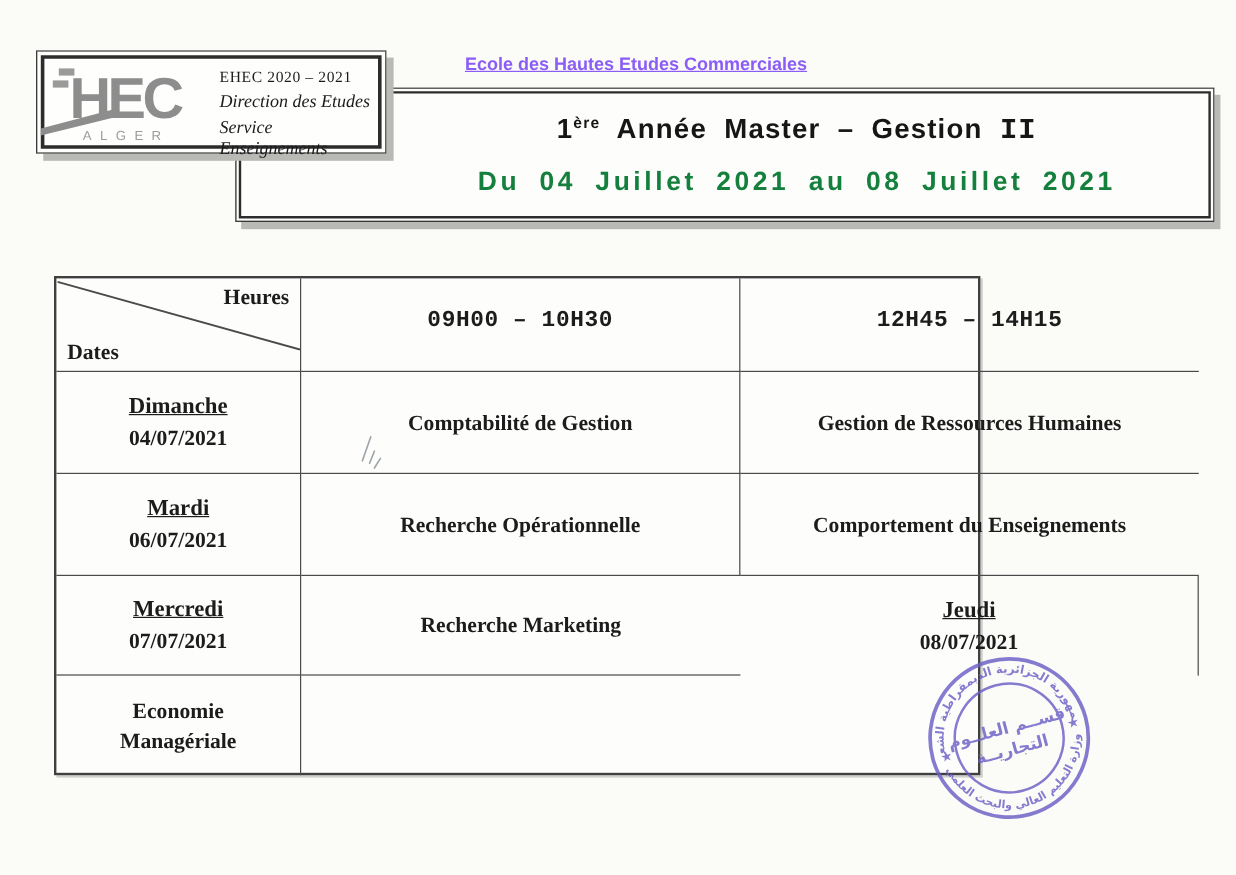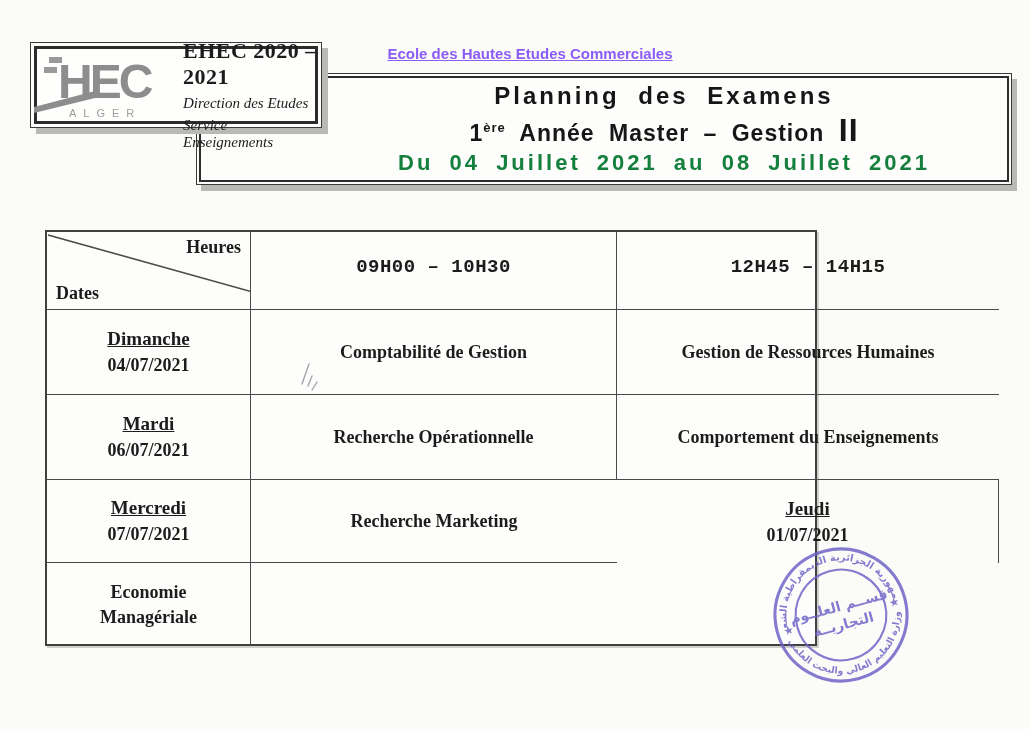--- a/index.html
+++ b/index.html
@@ -18,21 +18,21 @@
     width: 292px; height: 86px;
     background: #fefefd;
     border: 1px solid #3a3a3a;
     box-shadow: inset 0 0 0 3px #fefefd, inset 0 0 0 6px #2c2c2c,
                 6px 6px 0 #b9b9b5;
     z-index: 3;
     display: flex; align-items: center;
   }
   .logo-art { width: 152px; height: 78px; flex: 0 0 auto; }
   .logo-text-col { padding: 4px 2px 4px 0; display: flex; flex-direction: column; gap: 5px; }
-  .lb-line1 { font-weight: bold; font-size: 22px; letter-spacing: .5px; margin-top: 19px; }
+  .lb-line1 { font-weight: normal; font-size: 13px; letter-spacing: .5px; margin-top: 19px; }
   .lb-line2, .lb-line3 { font-style: italic; font-size: 15px; }
 
   
   .school-heading {
     position: absolute; left: 330px; top: 45px; width: 400px;
     text-align: center;
     font-family: "Liberation Sans", sans-serif;
     font-weight: bold; font-size: 15px;
     text-decoration: underline;
     color: #8b5cf6;
@@ -55,21 +55,21 @@
     font-family: "Liberation Sans", sans-serif;
     font-weight: bold; font-size: 24px;
     letter-spacing: 3px; word-spacing: 9px; color: #161616;
   }
   .title-line2 {
     font-family: "Liberation Sans", sans-serif;
     font-weight: bold; font-size: 23px;
     letter-spacing: 1px; word-spacing: 7px; color: #161616;
   }
   .title-line2 sup { font-size: 13px; }
-  .title-line2 .roman { font-family: Liberation Sans, sans-serif; font-size: 32px; }
+  .title-line2 .roman { font-family: Liberation Mono, monospace; font-size: 24px; }
   .title-line3 {
     font-family: "Liberation Sans", sans-serif;
     font-weight: bold; font-size: 22px;
     letter-spacing: 3px; word-spacing: 7px; color: #15803d;
   }
 
   
   .timetable {
     position: absolute; left: 45px; top: 230px;
     width: 772px; height: 416px;
@@ -139,21 +139,20 @@
   <div class="logo-text-col">
     <div class="lb-line1">EHEC 2020 – 2021</div>
     <div class="lb-line2">Direction des Etudes</div>
     <div class="lb-line3">Service  Enseignements</div>
   </div>
 </div>
 
 <div class="school-heading">Ecole des Hautes Etudes Commerciales</div>
 
 <div class="title-box">
-  <div class="title-line1">Planning des Examens</div>
   <div class="title-line2"><span>1</span><sup>ère</sup><span> Année Master – Gestion </span><span class="roman">II</span></div>
   <div class="title-line3">Du 04 Juillet 2021 au 08 Juillet 2021</div>
 </div>
 
 <div class="timetable">
 
   <div class="cell corner-cell">
     <svg viewBox="0 0 204 78" preserveAspectRatio="none">
       <line x1="1" y1="3" x2="204" y2="60" stroke="#4a4a4a" stroke-width="1.6"></line>
     </svg>
@@ -178,21 +177,21 @@
   <div class="cell subject wide last-col">Comportement du Enseignements</div>
 
   <div class="cell day-cell">
     <span class="day-name">Mercredi</span>
     <span class="day-date">07/07/2021</span>
   </div>
   <div class="cell subject wide last-col">Recherche Marketing</div>
 
   <div class="cell day-cell last-row">
     <span class="day-name">Jeudi</span>
-    <span class="day-date">01/07/2021</span>
+    <span class="day-date">08/07/2021</span>
   </div>
   <div class="cell subject narrow last-row">Economie Managériale</div>
   <div class="cell subject wide last-col last-row"></div>
 </div>
 
 <svg class="pen-mark" width="30" height="34">
   <path d="M8,26 L15,6 M14,28 L18,18 M18,32 L23,24" stroke="#a0a6ad" stroke-width="1.4" fill="none" stroke-linecap="round"></path>
 </svg>
 
 <svg class="stamp" viewBox="0 0 200 200">

